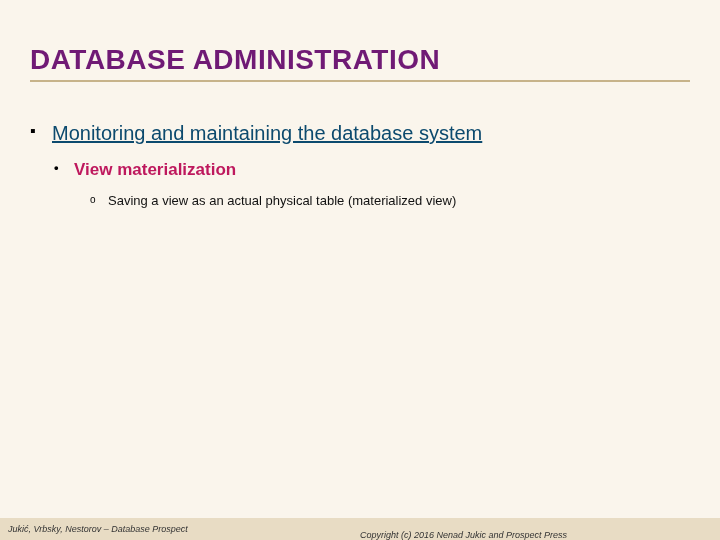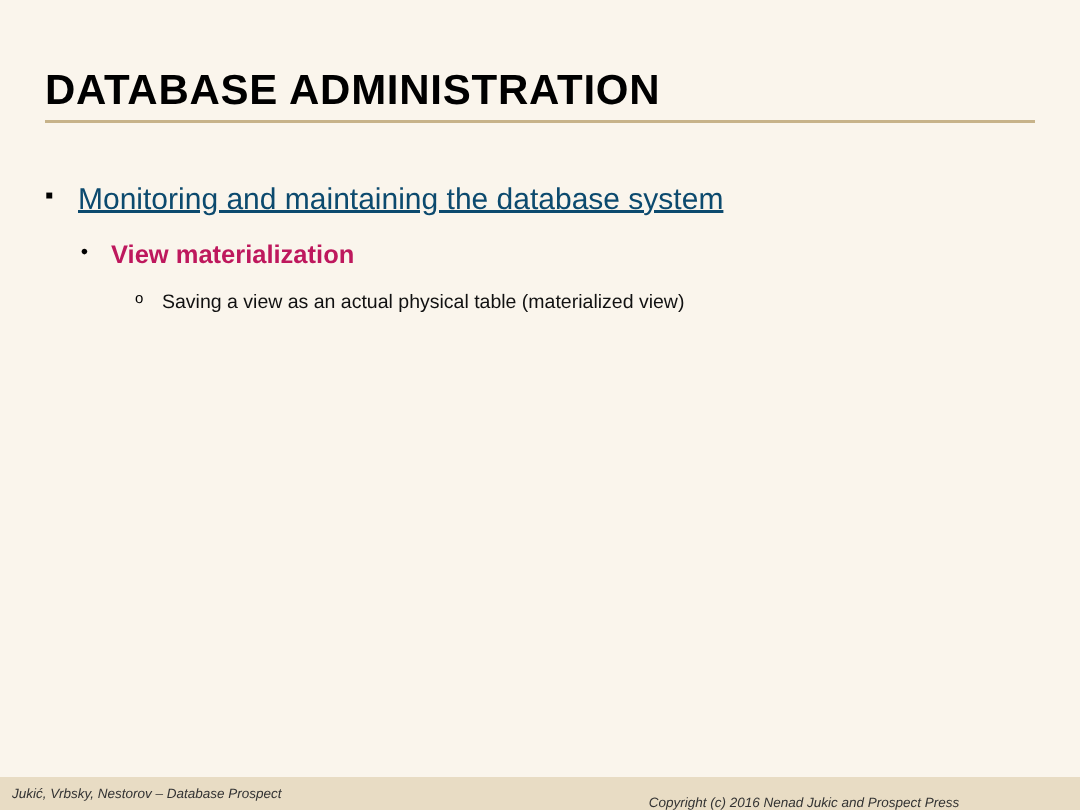--- a/index.html
+++ b/index.html
@@ -22,21 +22,21 @@
   .title-wrap {
     position: absolute;
     left: 30px;
     right: 30px;
     top: 44px;
   }
   .title {
     font-size: 28px;
     letter-spacing: 0.5px;
     font-weight: 700;
-    color: #000000;
+    color: #701a75;
     font-family: Arial, sans-serif;
     padding-bottom: 4px;
     border-bottom: 2px solid #c7b38a;
     display: inline-block;
     width: 100%;
   }
   .content {
     position: absolute;
     left: 30px;
     right: 30px;
@@ -104,21 +104,21 @@
     display: flex;
     align-items: center;
     justify-content: space-between;
     padding: 0 8px;
     box-sizing: border-box;
     font-size: 9px;
     font-style: italic;
     color: #333;
   }
   .footer .left   { text-align: left;  flex: 1; }
-  .footer .center { text-align: center; flex: 1; margin-top: 12px; }
+  .footer .center { flex: 1; margin-top: 12px; }
   .footer .right  { text-align: right; flex: 1; }
 </style>
 </head>
 <body>
 
 <div class="slide">
 
   <div class="title-wrap">
     <div class="title">DATABASE ADMINISTRATION</div>
   </div>

